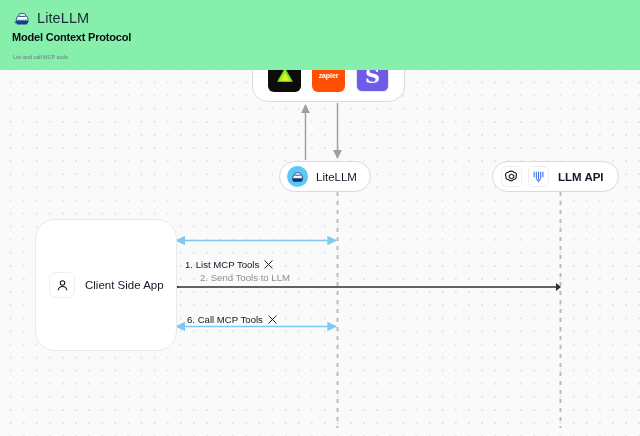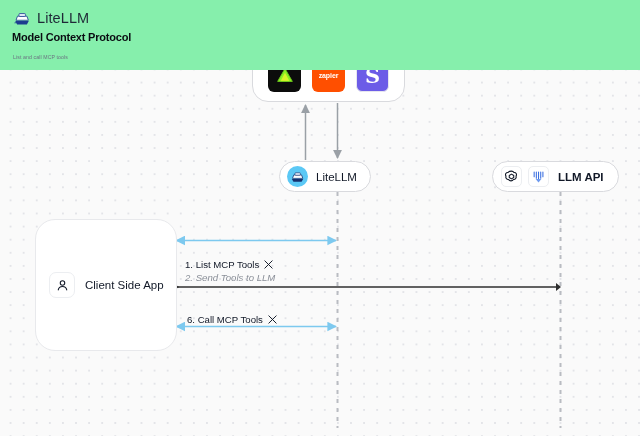--- a/index.html
+++ b/index.html
@@ -226,21 +226,21 @@
     display: flex;
     align-items: center;
     gap: 4px;
     font-size: 9.6px;
     white-space: nowrap;
     background: transparent;
   }
   .edge-label.dark { color: #111827; }
   .edge-label.muted { color: #8a8f98; }
   .lbl-1 { left: 185px; top: 158px; margin-top: 31px; }
-  .lbl-2 { left: 185px; top: 202px; font-style: italic; }
+  .lbl-2 { left: 200px; top: 202px; }
   .lbl-3 { left: 187px; top: 244px; }
   .tools-glyph { display: block; }
 </style>
 </head>
 <body>
 
 <div class="app">
 
   <div class="brand">
     <svg class="brand-logo" viewBox="0 0 24 20">

